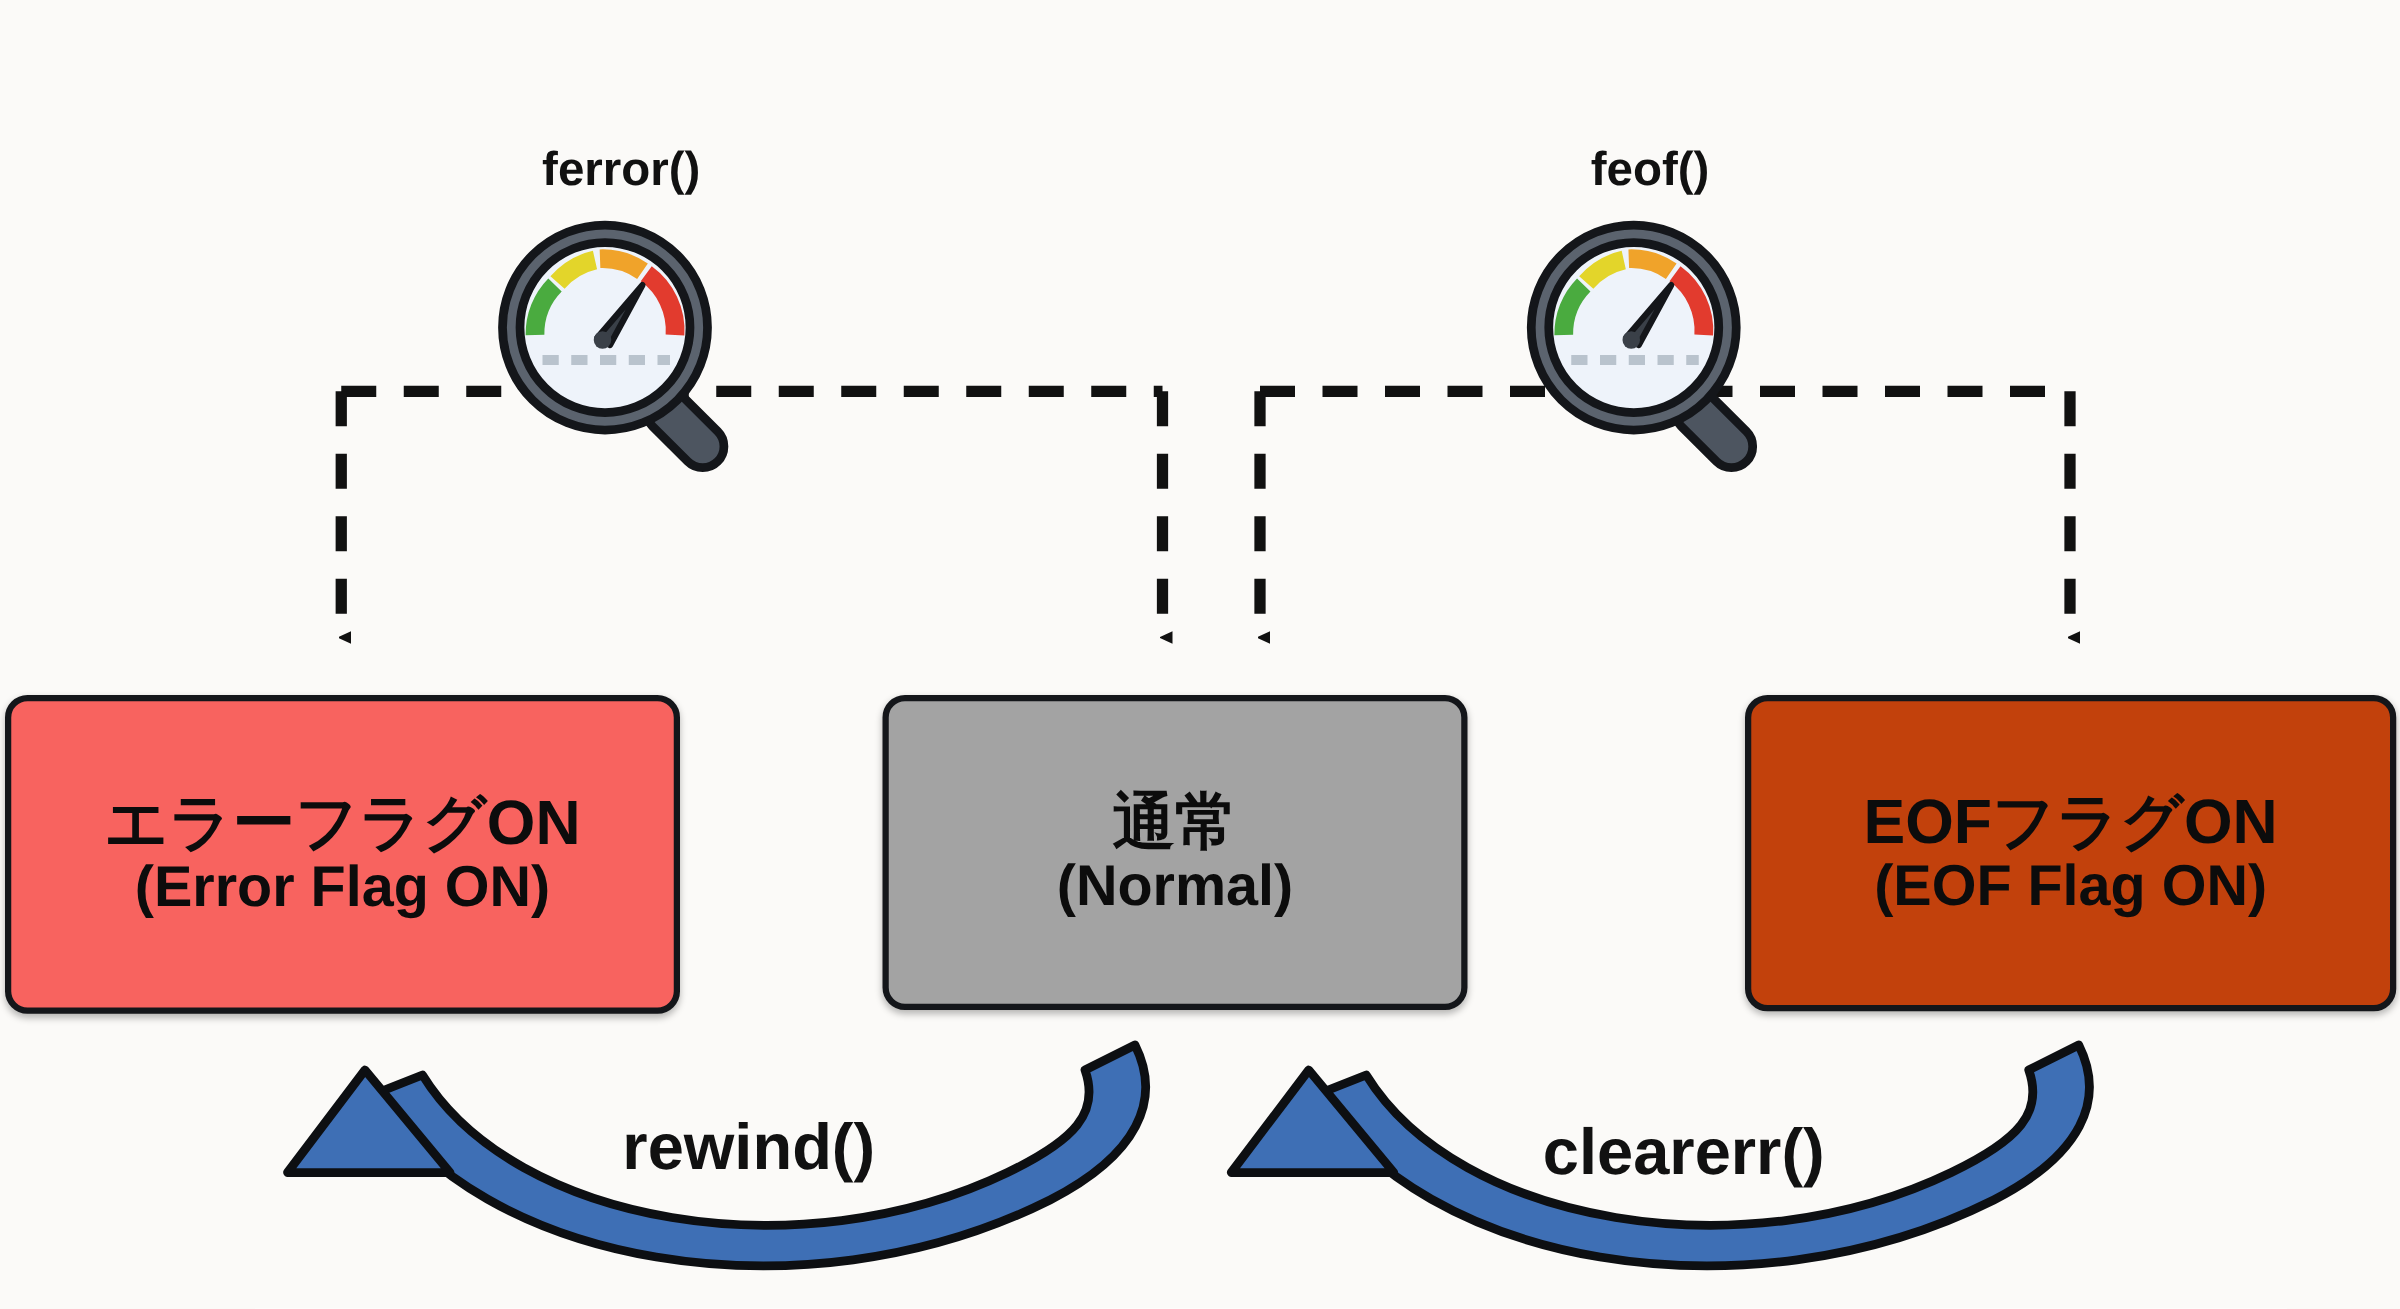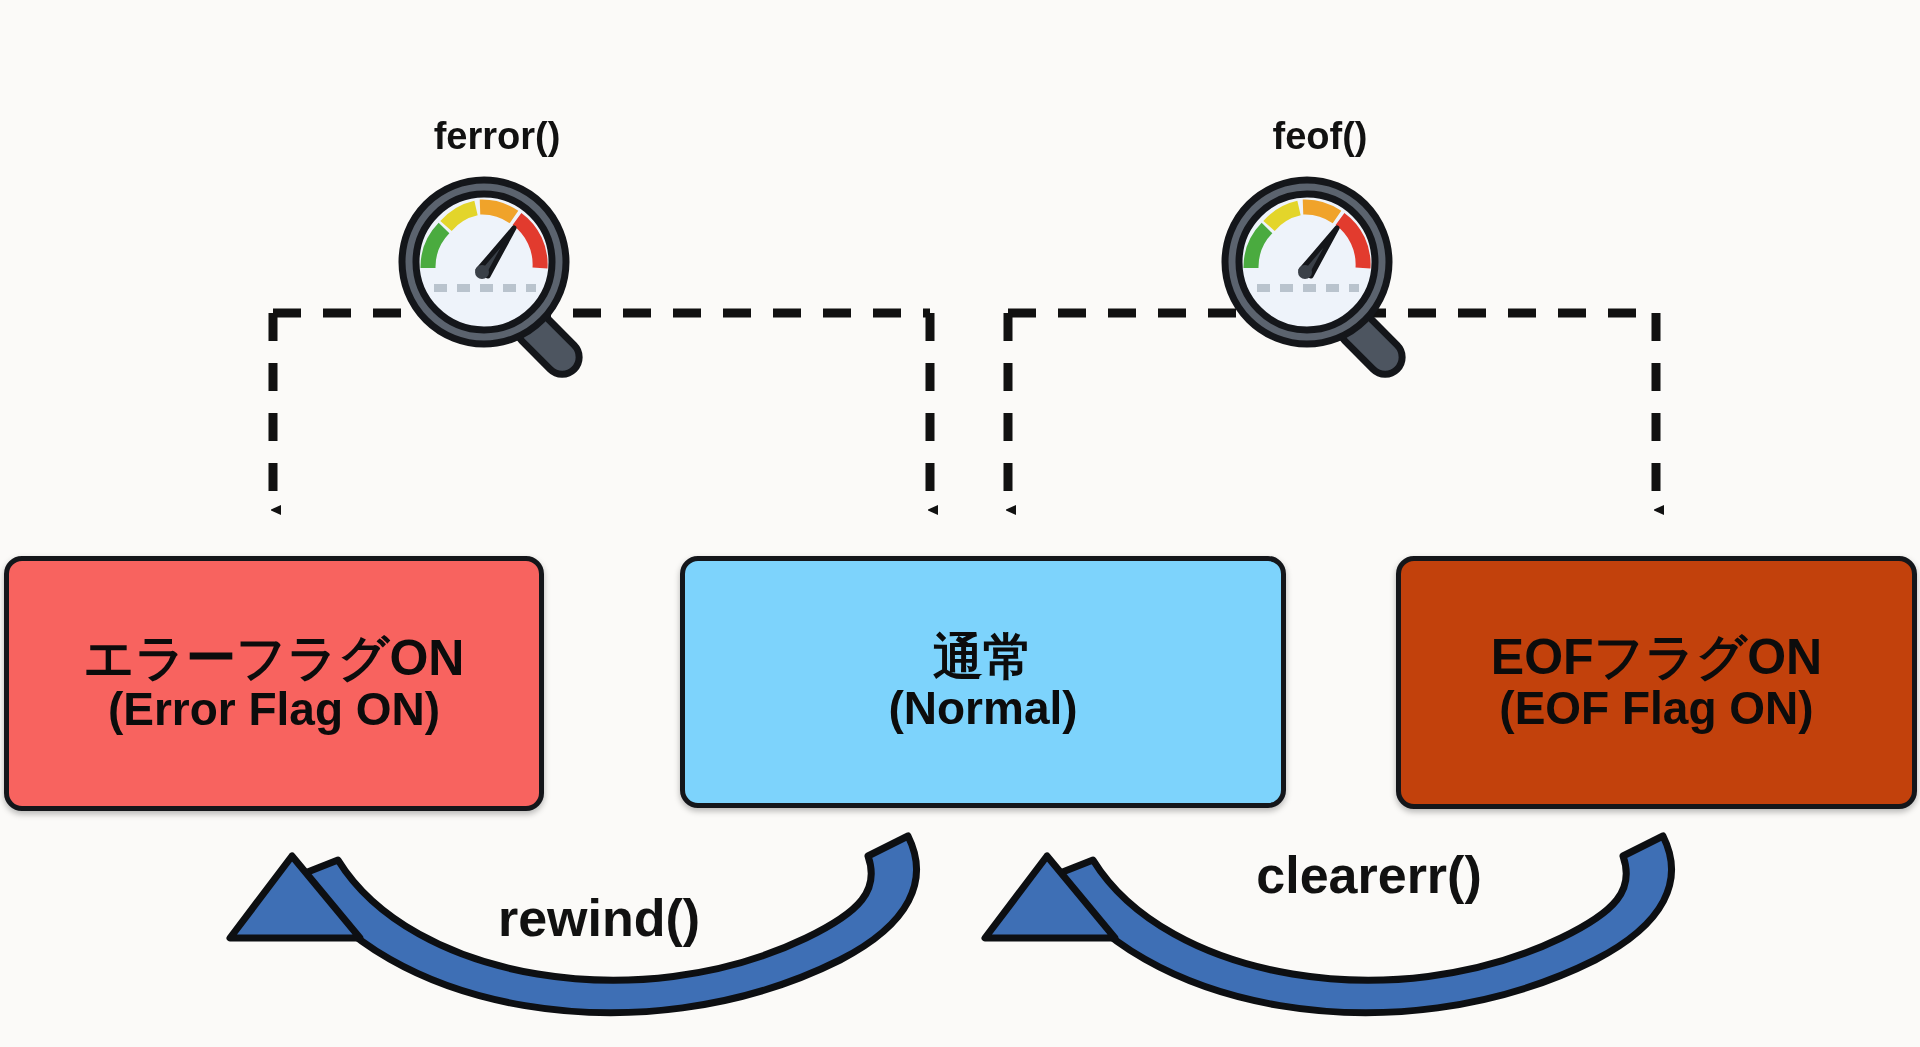--- a/index.html
+++ b/index.html
@@ -96,44 +96,44 @@
   }
 
   #state-error {
     left: 4px;
     top: 556px;
     width: 540px;
     height: 255px;
     background: #f8635f;
   }
   #state-normal {
-    left: 680px;
+    left: 706px;
     top: 556px;
-    width: 606px;
+    width: 468px;
     height: 252px;
-    background: #7dd3fc;
+    background: #a3a3a3;
   }
   #state-eof {
     left: 1396px;
     top: 556px;
     width: 521px;
     height: 253px;
     background: #c2410c;
   }
 
   
   .transition-label {
     position: absolute;
     font-size: 52px;
     font-weight: bold;
     color: #111111;
     white-space: nowrap;
   }
   #label-rewind   { left: 599px;  top: 888px; transform: translateX(-50%); }
-  #label-clearerr { left: 1347px; top: 845px; transform: translateX(-50%); margin-left: 22px; }
+  #label-clearerr { left: 1347px; top: 892px; transform: translateX(-50%); }
 </style>
 </head>
 <body>
 
 <div id="canvas">
 
 
   <svg id="dashed-layer" viewBox="0 0 1920 1047" width="1920" height="1047">
     <defs>
       <marker id="arrowDash" markerWidth="10" markerHeight="10" refX="5" refY="8" orient="auto" markerUnits="userSpaceOnUse">

